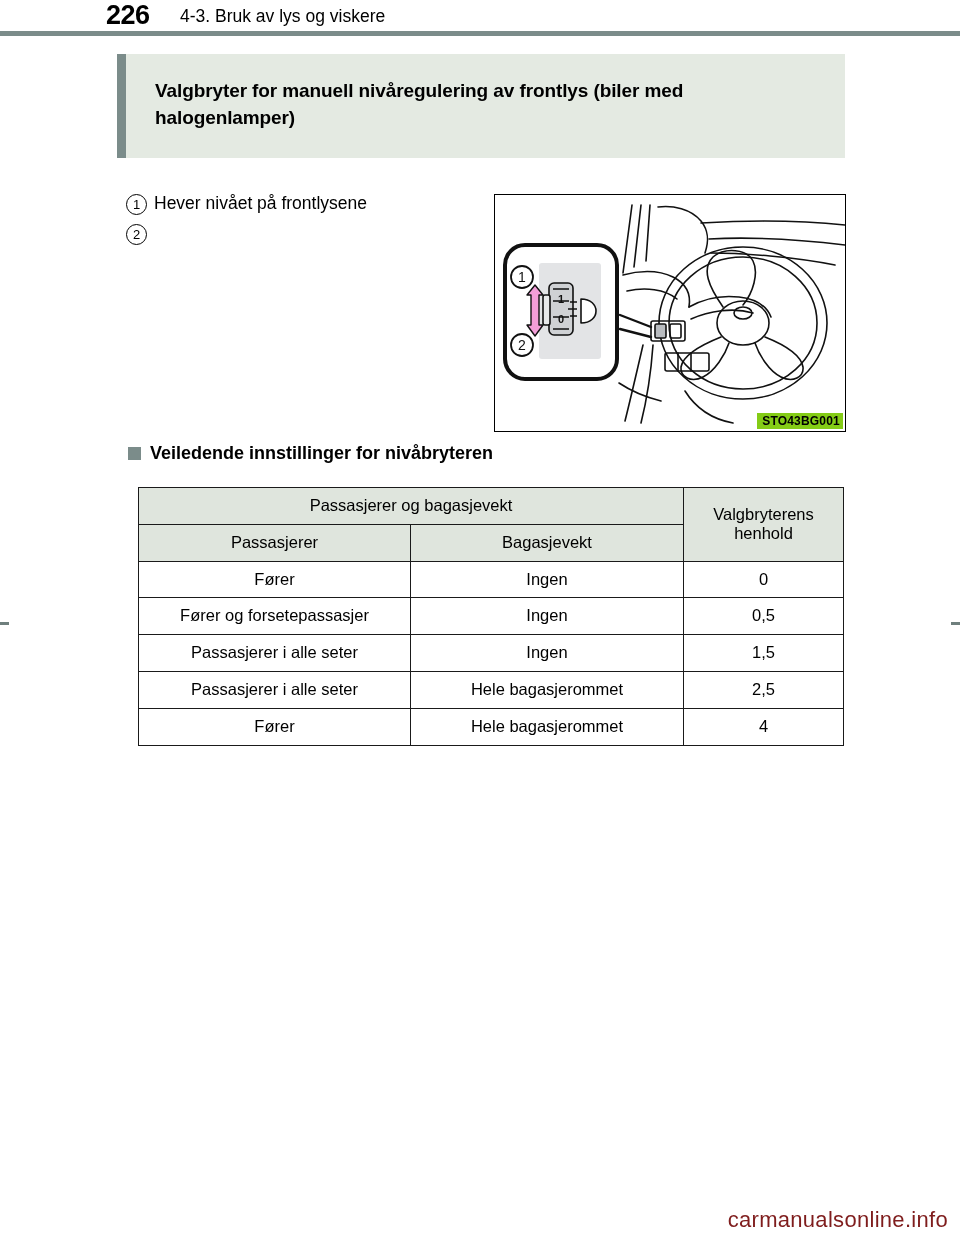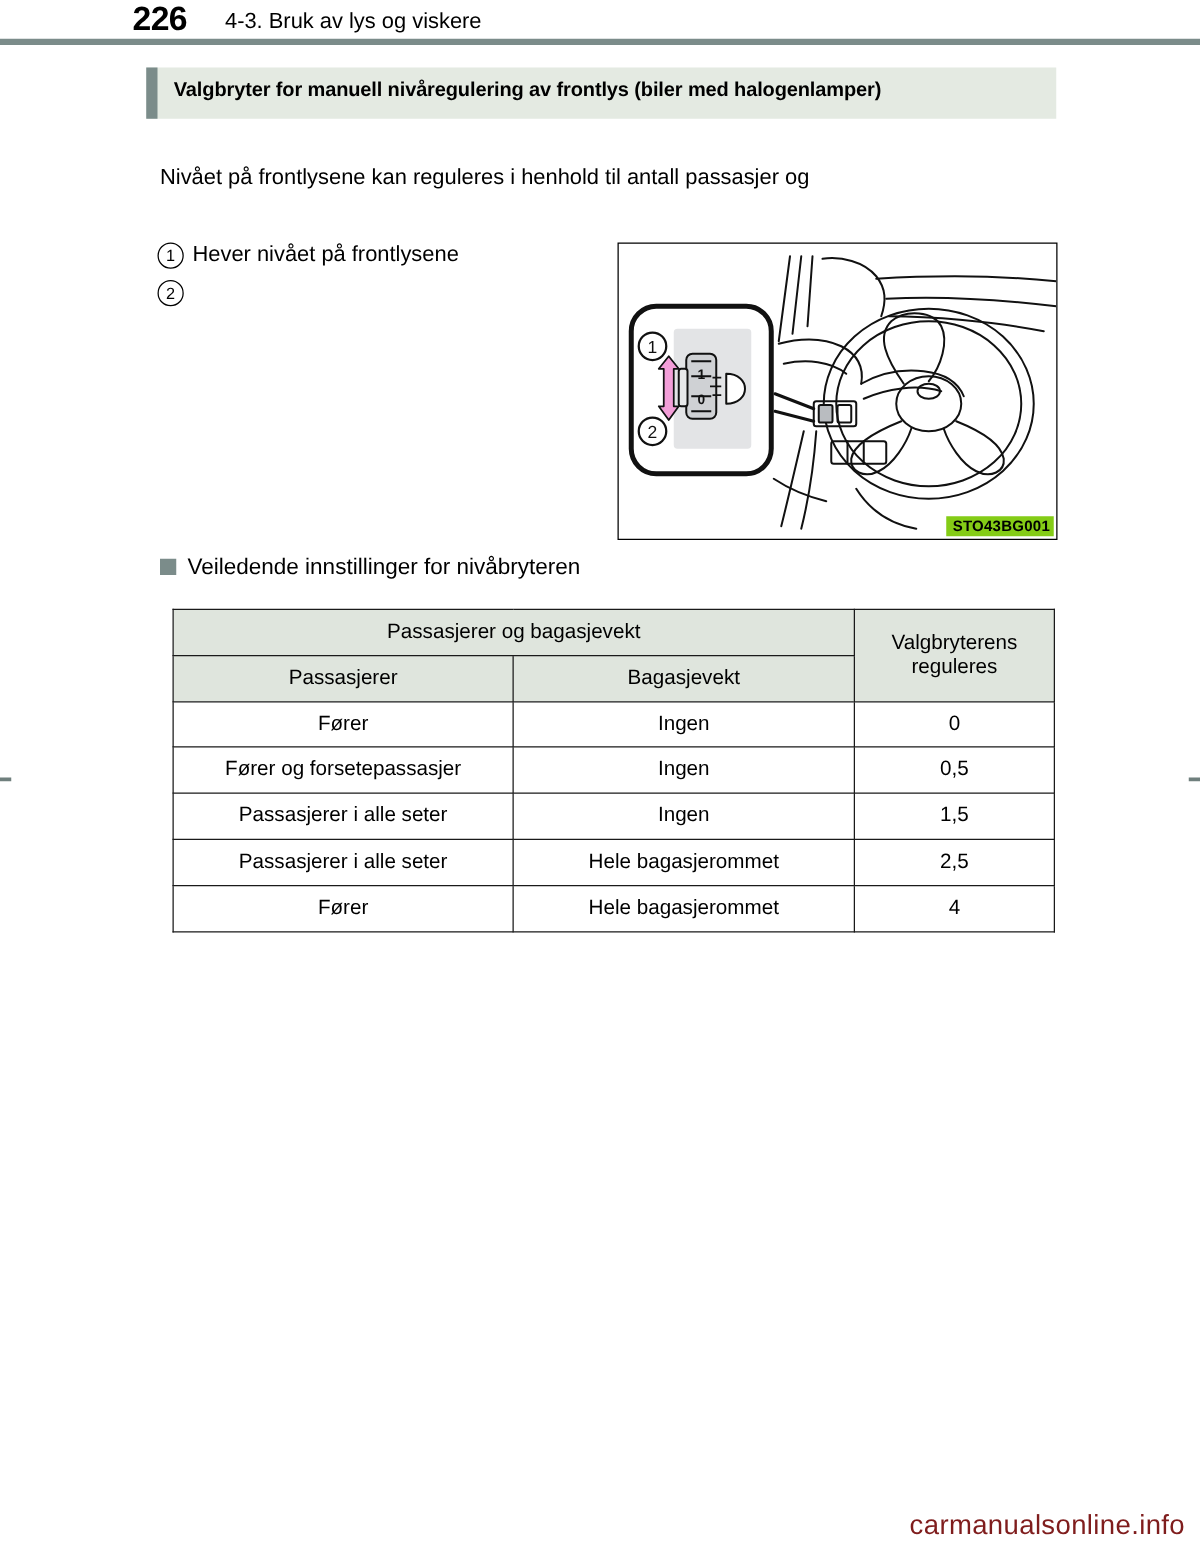--- a/index.html
+++ b/index.html
@@ -56,22 +56,22 @@
   .title-block {
     position: absolute;
     left: 117px; top: 54px;
     width: 728px;
     background: #e4eae2;
     border-left: 9px solid #7b8c8a;
     box-sizing: border-box;
     padding: 8px 12px 10px 13px;
   }
   .title-block h1 {
-    margin: 0;
-    font-size: 16px;
+    margin: 16px;
+    font-size: 19px;
     font-weight: bold;
     line-height: 1.42;
     letter-spacing: -0.1px;
   }
 
   
   .intro {
     position: absolute;
     left: 128px; top: 128px;
     width: 718px;
@@ -129,21 +129,21 @@
     padding: 1px 3px 1px 5px;
   }
 
   
   .subhead {
     position: absolute;
     left: 128px; top: 443px;
     display: flex;
     align-items: center;
     font-size: 18px;
-    font-weight: normal;
+    font-weight: bold;
   }
   .subhead .bullet {
     width: 13px; height: 13px;
     background: #7b8c8a;
     margin-right: 9px;
     flex: 0 0 auto;
   }
 
   
   .spec-table {
@@ -190,21 +190,20 @@
 <div class="header-rule"></div>
 
 <div class="crop-tick left"></div>
 <div class="crop-tick right"></div>
 
 <div class="title-block">
   <h1>Valgbryter for manuell nivåregulering av frontlys (biler med halogenlamper)</h1>
 </div>
 
 <div class="intro">
-  <div>Nivået på frontlysene kan reguleres i henhold til antall passasjer og</div>
 </div>
 
 <div class="callouts">
   <div class="callout-row">
     <span class="circ">1</span>
     <span>Hever nivået på frontlysene</span>
   </div>
   <div class="callout-row">
     <span class="circ">2</span>
   </div>
@@ -285,21 +284,21 @@
 
 <table class="spec-table">
   <colgroup>
     <col class="c1">
       <col class="c2">
       <col class="c3">
   </colgroup>
   <thead>
     <tr>
       <th class="hdr" colspan="2">Passasjerer og bagasjevekt</th>
-      <th class="hdr" rowspan="2">Valgbryterens reguleres</th>
+      <th class="hdr" rowspan="2">Valgbryterens henhold</th>
     </tr>
     <tr>
       <th class="hdr">Passasjerer</th>
       <th class="hdr">Bagasjevekt</th>
     </tr>
   </thead>
   <tbody>
     <tr>
       <td>Fører</td>
       <td>Ingen</td>

